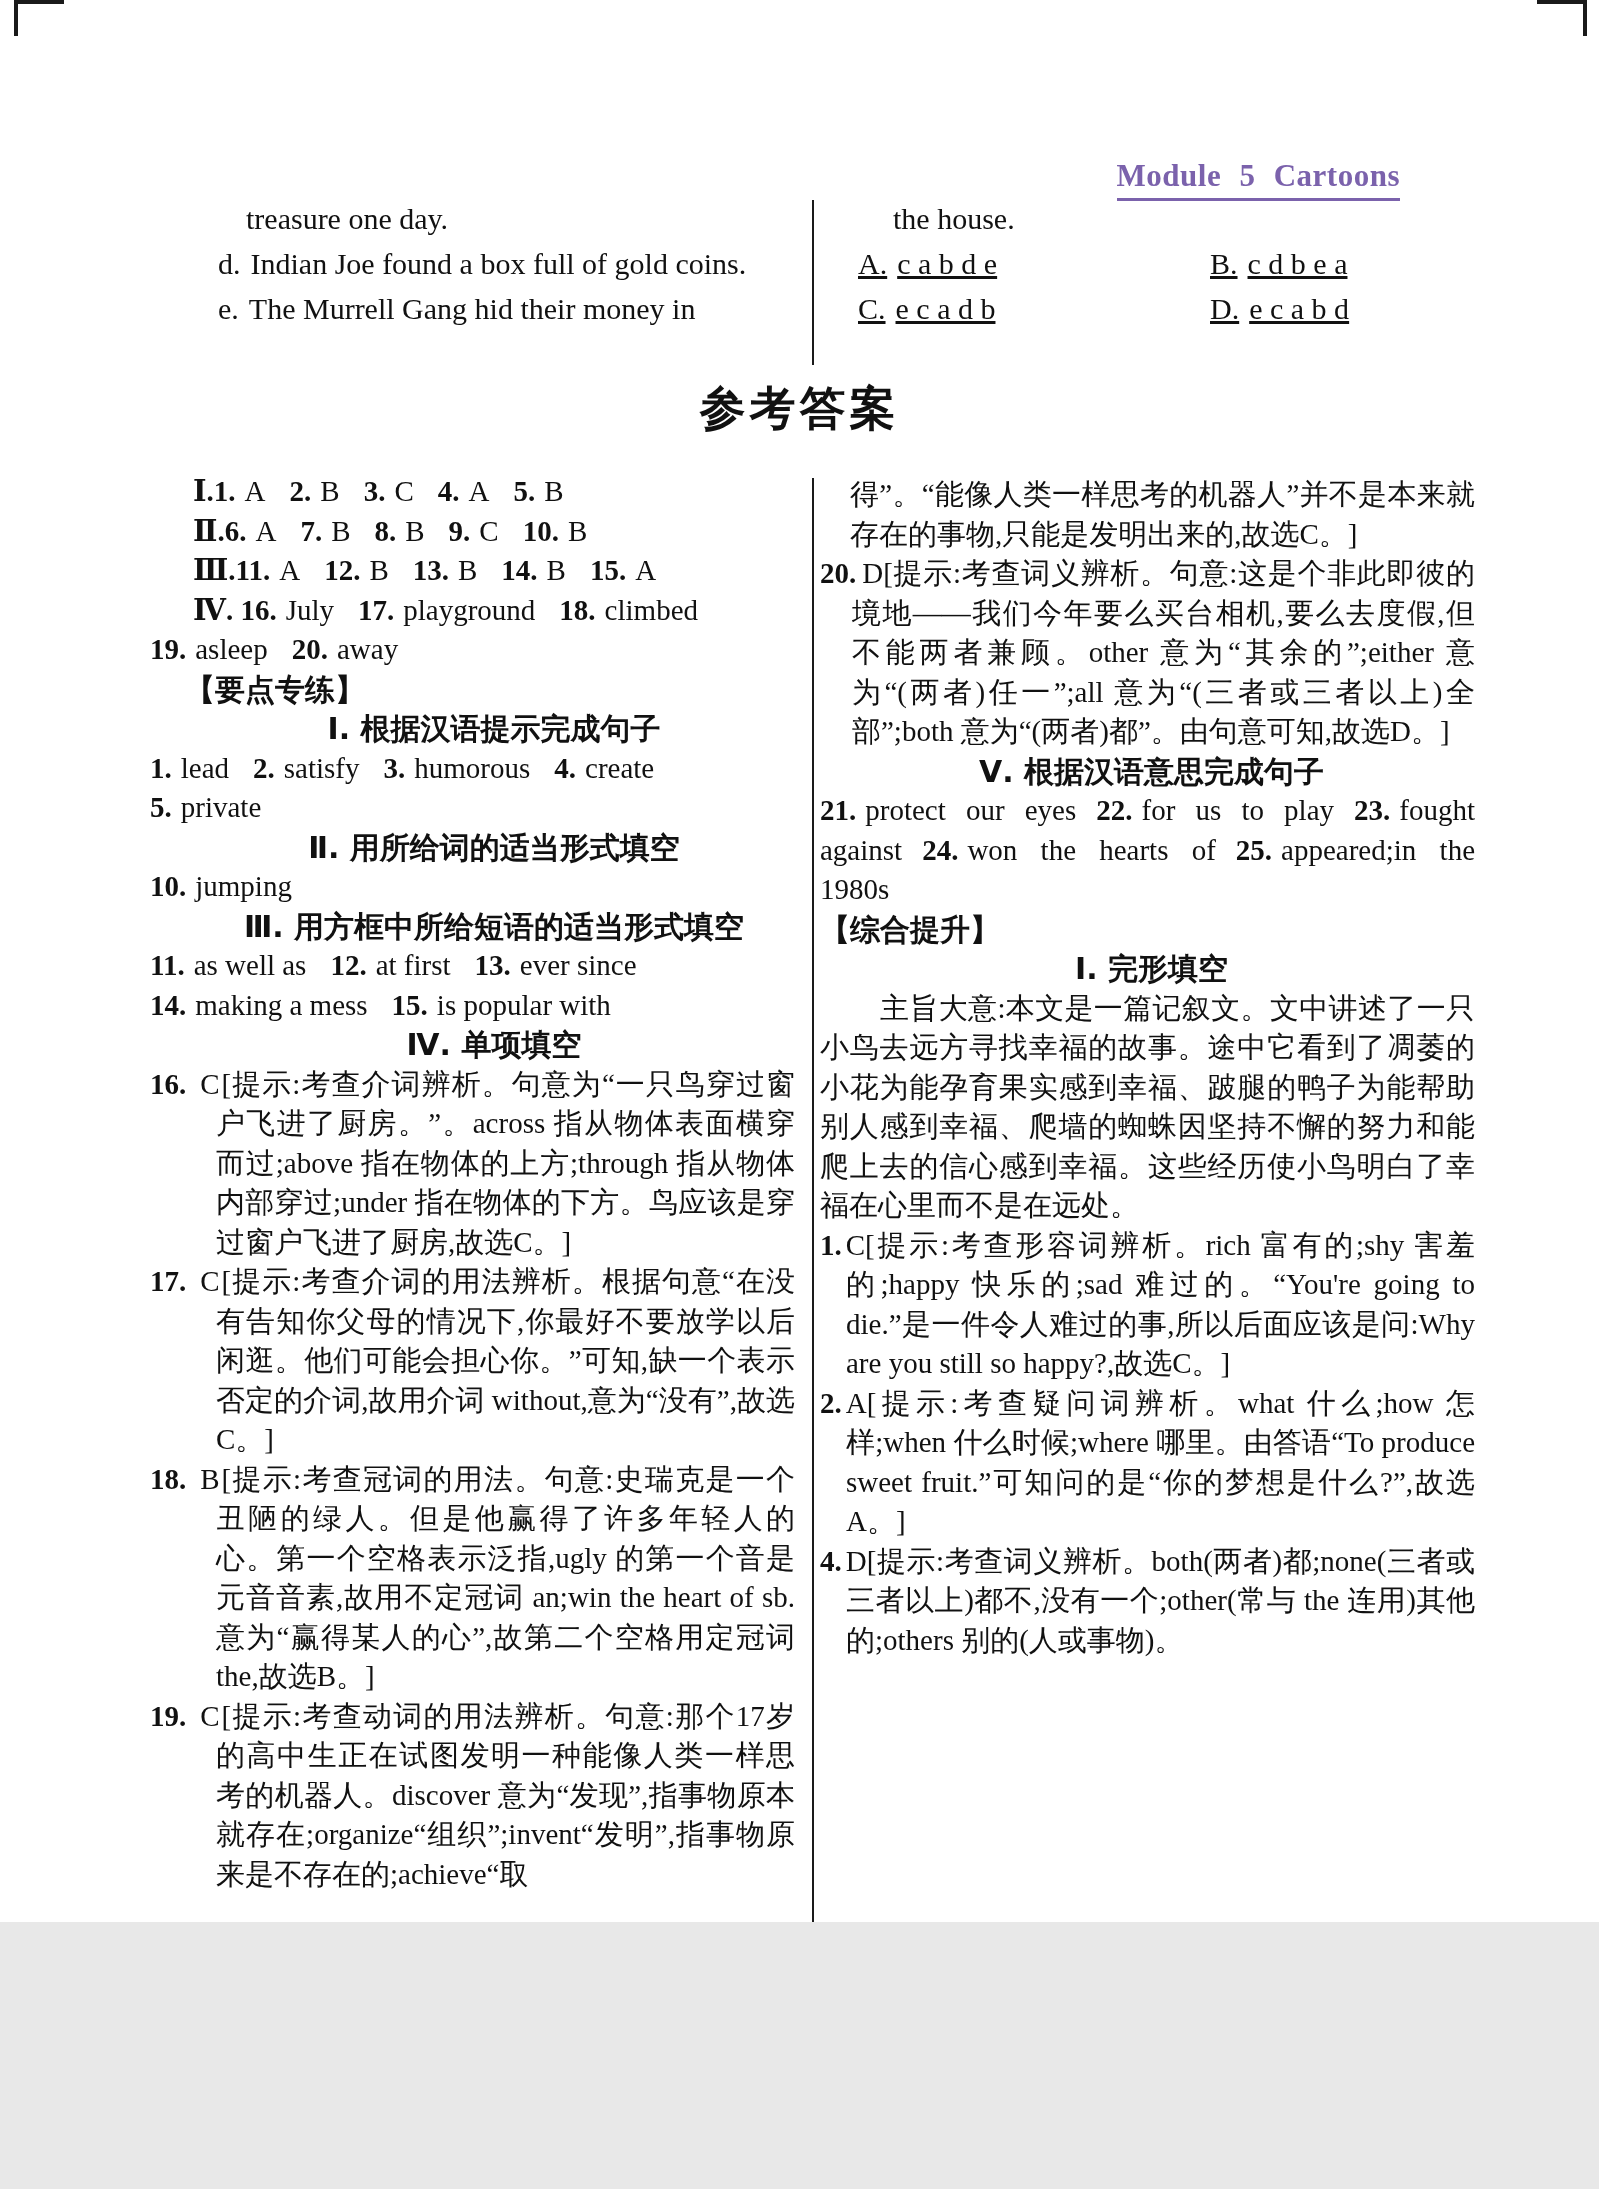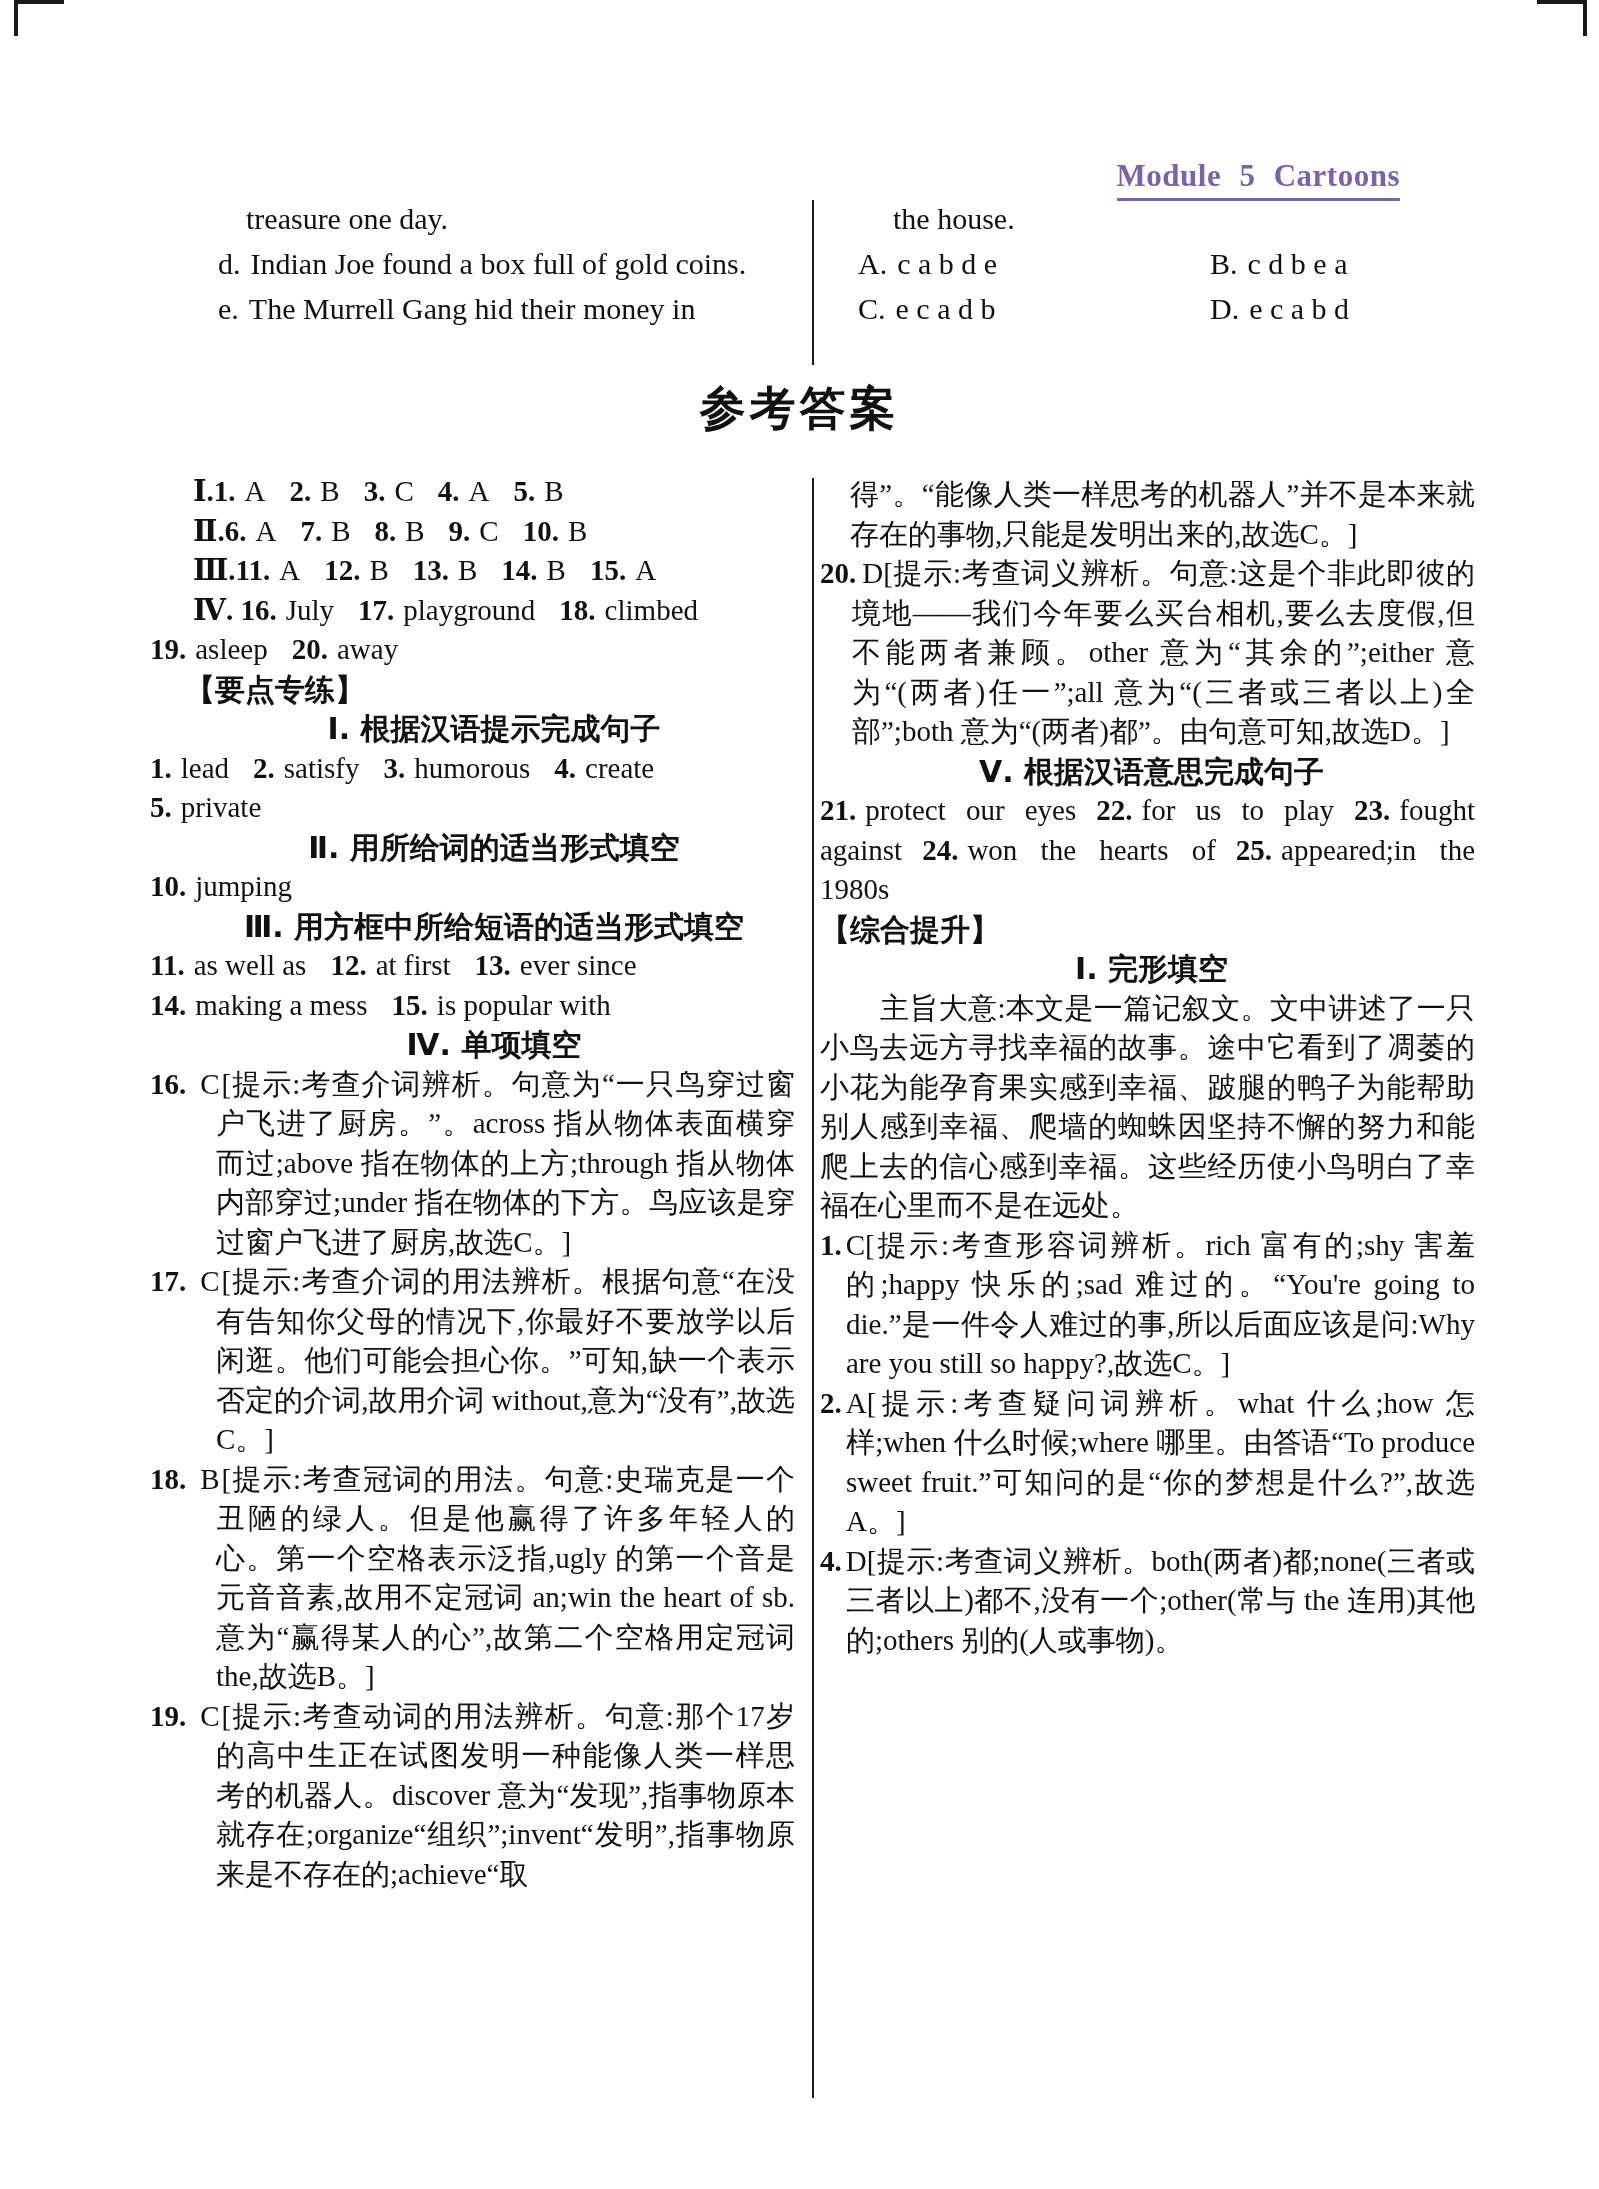--- a/index.html
+++ b/index.html
@@ -1,18 +1,18 @@
 <!DOCTYPE html>
 <html><head>
 <meta charset="utf-8">
 <style>
   html,body{margin:0;padding:0;background:#e8e8e8;}
   #page{
     position:relative;
-    width:1599px;height:2189px;
+    width:1599px;height:1922px;
     background:#ffffff;
     font-family:"Liberation Serif","DejaVu Serif",serif;
     color:#111;
     overflow:hidden;
   }
   
   .mark{position:absolute;top:0;width:46px;height:32px;}
   .mark-tl{left:14px;border-left:4px solid #1a1a1a;border-top:4px solid #1a1a1a;}
   .mark-tr{right:12px;border-right:4px solid #1a1a1a;border-top:4px solid #1a1a1a;}
 
@@ -40,21 +40,21 @@
   #vline-main{top:478px;height:1620px;}
 
   
   .prev{position:absolute;font-size:30px;line-height:45px;}
   #prev-left{left:218px;top:196px;width:573px;text-align:justify;}
   #prev-right{left:858px;top:196px;width:615px;}
   .hang28{padding-left:28px;text-indent:-28px;}
   .ind28{padding-left:28px;}
   .ind35{padding-left:35px;}
   .lbl{margin-right:10px;}
-  .optrow{display:grid;grid-template-columns:352px auto;}
+  .optrow{display:grid;grid-template-columns:352px auto;text-decoration:underline;}
   .optk{margin-right:10px;}
 
   
   .col{position:absolute;font-size:29px;line-height:39.5px;text-align:justify;}
   #col-left{left:150px;top:472px;width:645px;}
   #col-right{left:820px;top:475px;width:655px;}
 
   .head{
     font-family:"DejaVu Sans","Liberation Sans",sans-serif;
     font-weight:bold;font-size:30px;

